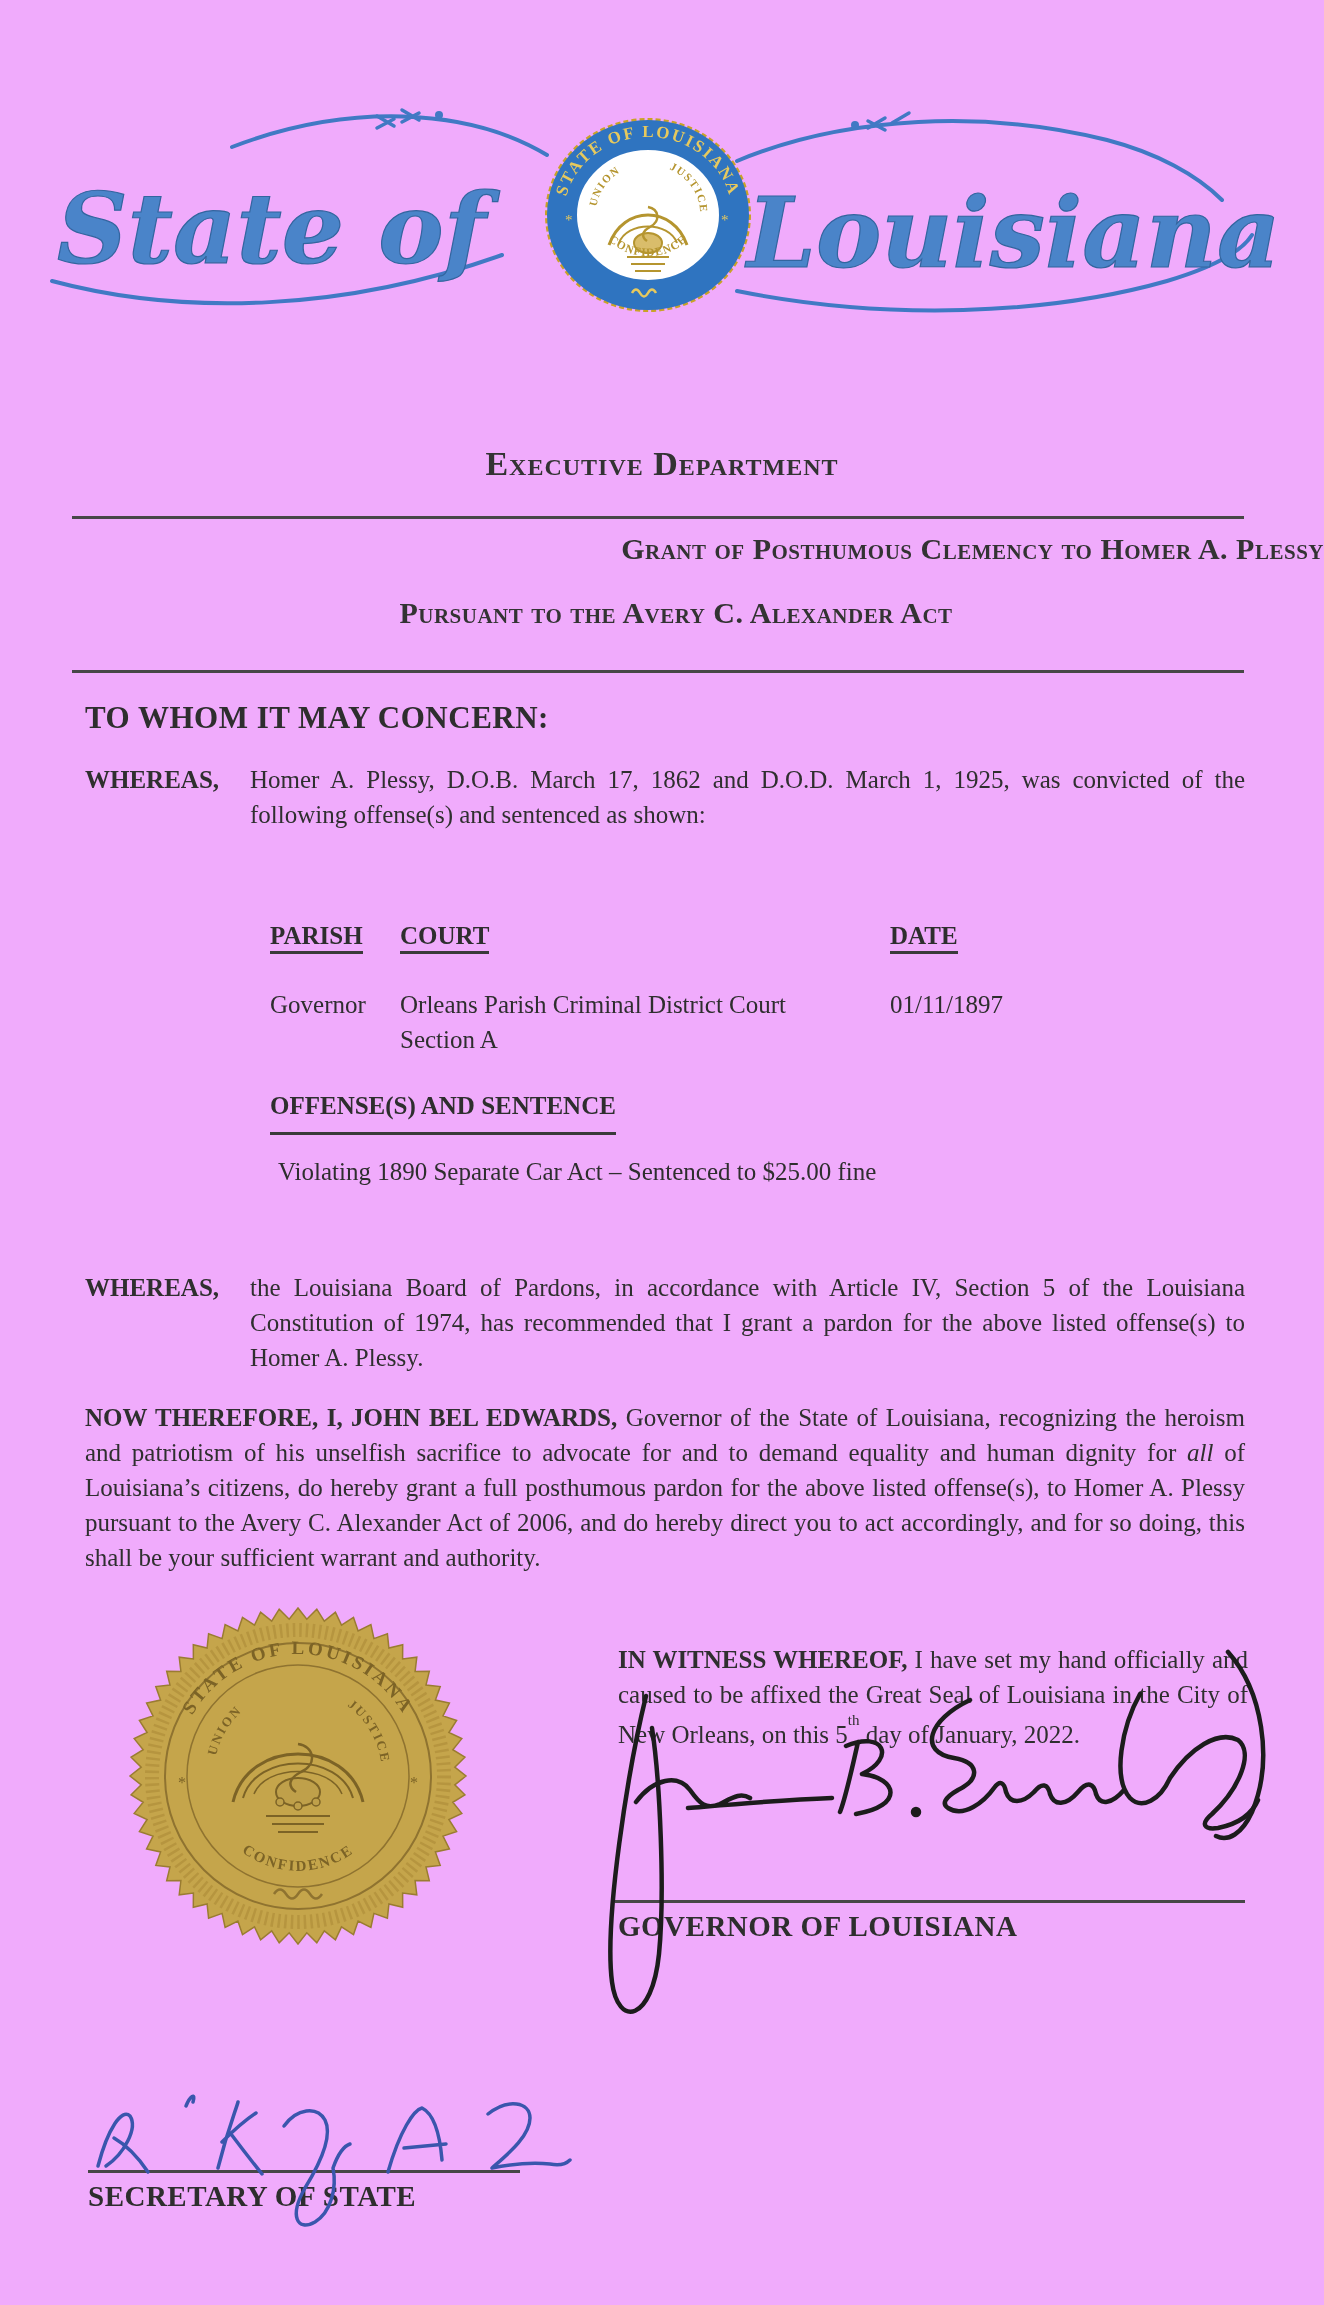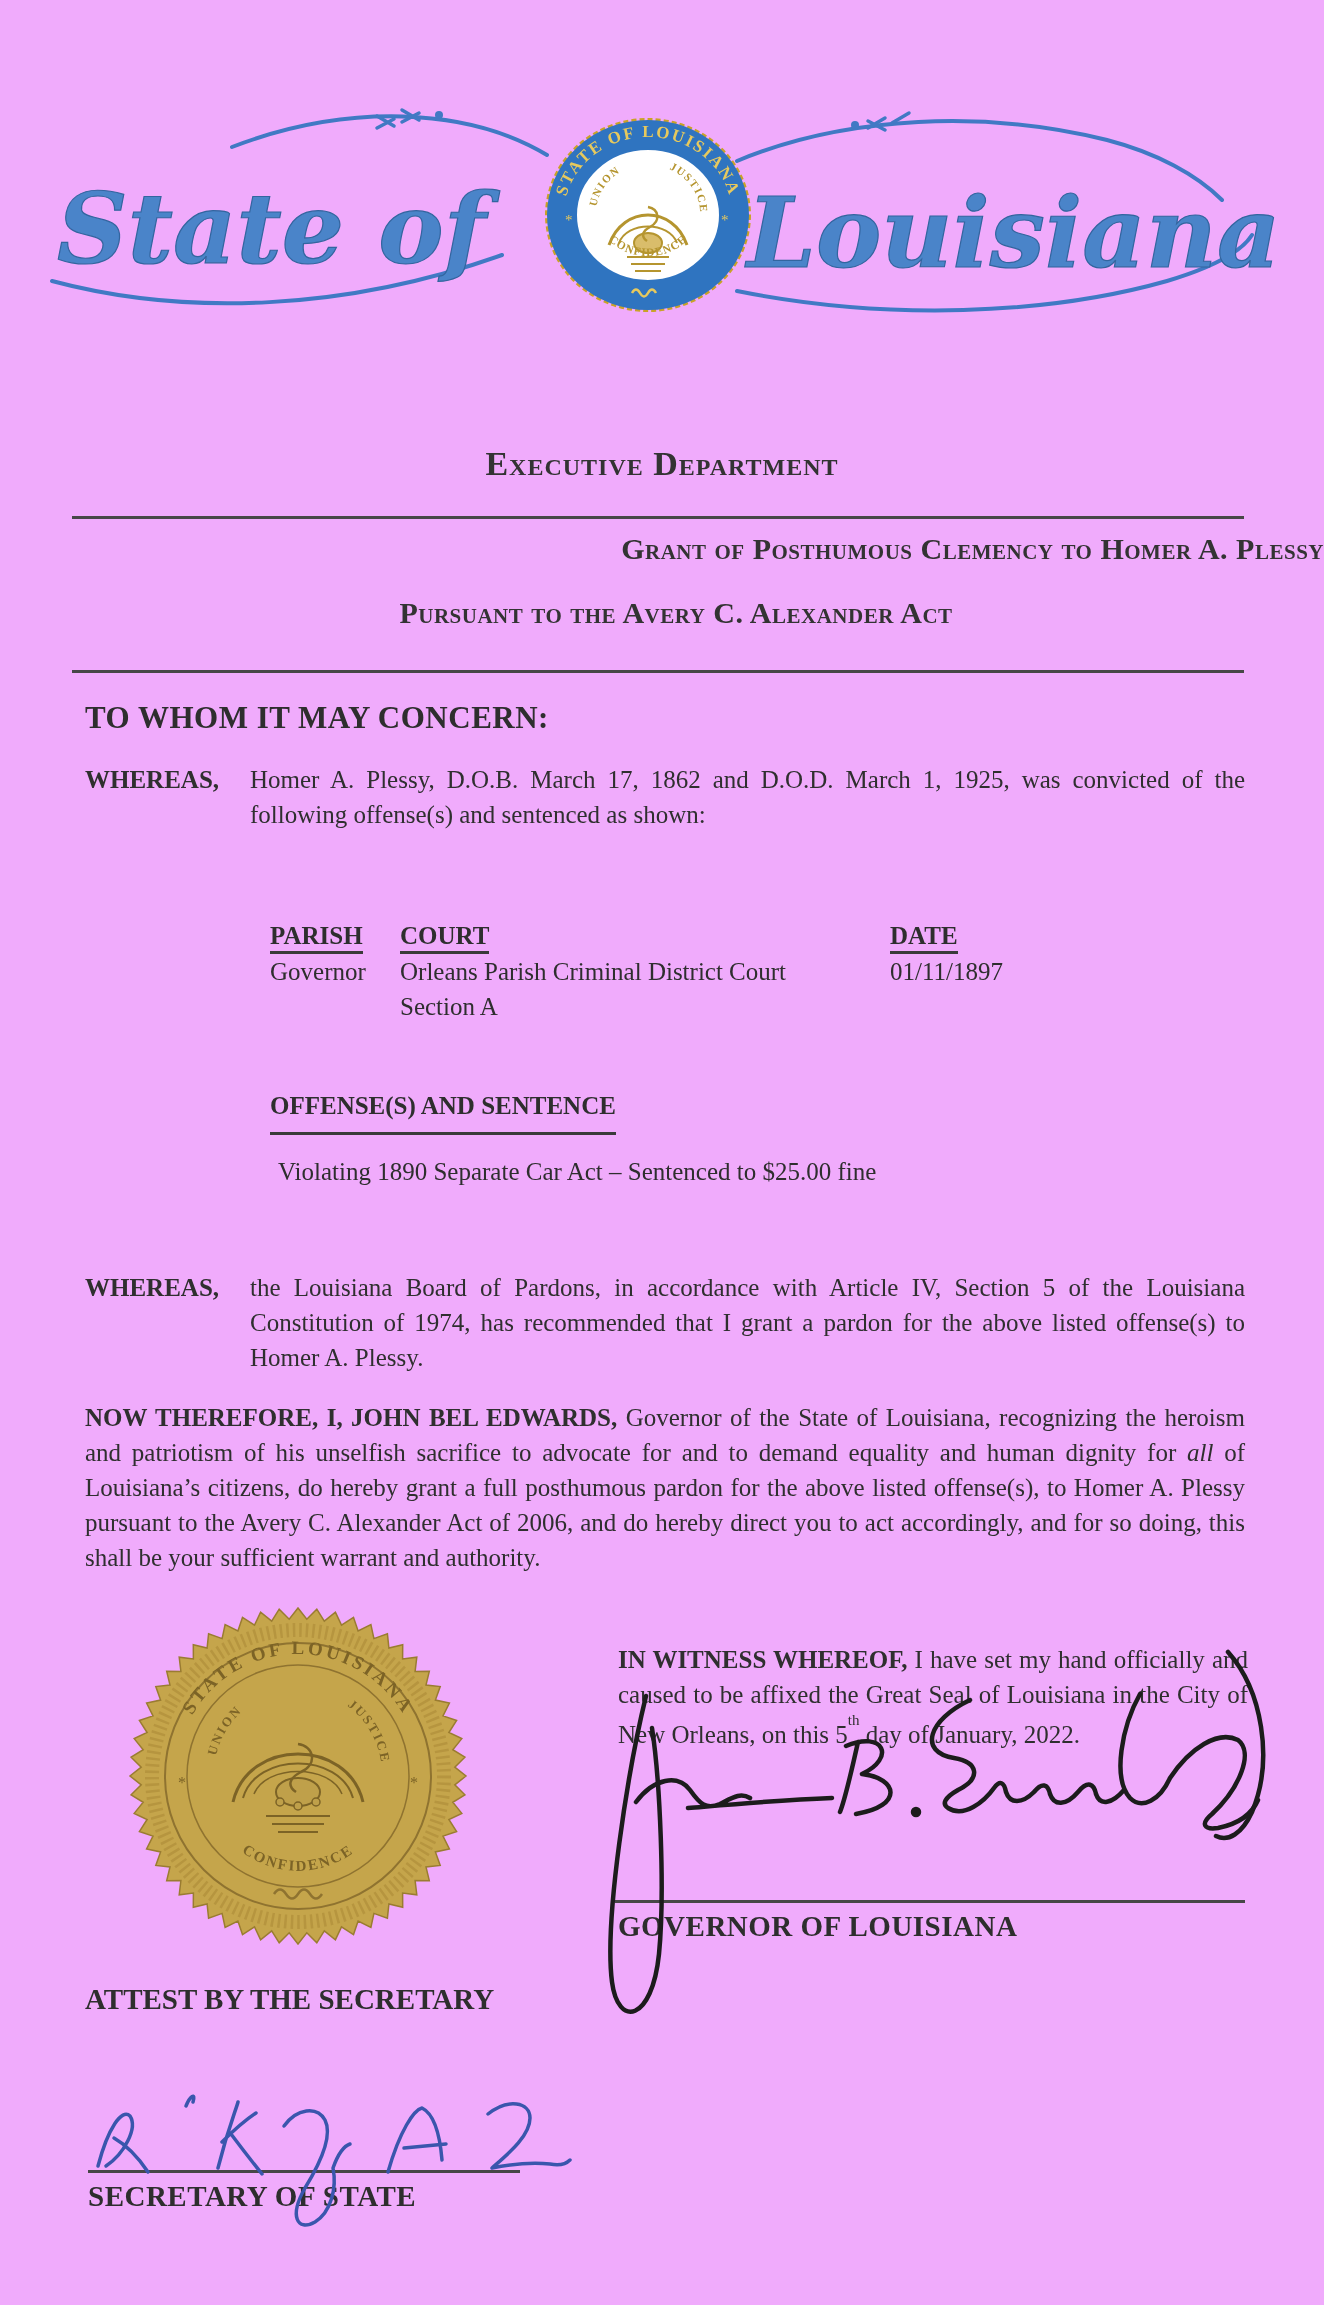--- a/index.html
+++ b/index.html
@@ -14,21 +14,21 @@
   .sc { font-variant:small-caps; }
   .center { left:0; right:0; text-align:center; }
   .rule { position:absolute; height:3px; background:#474747; }
   .dept-heading { font-size:34px; font-weight:bold; letter-spacing:1px; color:#333; }
   .doc-title { font-size:30px; font-weight:bold; letter-spacing:0.5px; color:#333; }
   .salutation { font-size:31px; font-weight:bold; letter-spacing:0.5px; }
   .bodytext { font-size:25px; line-height:35px; text-align:justify; color:#2f2f2f; }
   .hang { padding-left:165px; }
   .hang .lead { position:absolute; left:0; top:0; font-weight:bold; }
   .t-head,.t-row { display:grid; grid-template-columns:130px 490px 1fr; font-size:25px; }
-  .t-head { }
+  .t-head { margin-bottom:33px; }
   .t-row { line-height:35px; }
   .hd { font-weight:bold; border-bottom:3px solid #3a3a3a; padding-bottom:1px;
         display:inline-block; justify-self:start; }
   .offense-heading { font-size:25px; font-weight:bold; border-bottom:3px solid #3a3a3a;
         padding-bottom:12px; display:inline-block; }
   .offense-text { font-size:25px; }
   .sig-label { font-size:29px; font-weight:bold; letter-spacing:0.5px; }
   .attest { font-size:29px; font-weight:bold; line-height:38px; }
   .sup { font-size:15px; position:relative; top:-9px; }
   svg { display:block; }
@@ -185,21 +185,20 @@
       <path d="M 96,172 C 114,148 138,144 150,160 C 160,174 166,180 180,174 C 192,168 200,162 210,168 M 148,178 C 196,174 240,170 292,168"></path>
       <path d="M 318,112 C 310,148 304,172 300,182 M 306,116 C 344,100 356,128 322,144 C 358,148 364,176 316,184"></path>
       <circle cx="376" cy="182" r="3" fill="#1c1c1c"></circle>
       <path d="M 430,70 C 388,90 378,122 414,128 C 438,132 442,148 418,160 C 404,168 402,174 408,178 C 424,188 444,172 454,158 C 460,150 464,152 466,162 C 470,174 482,174 494,162 C 502,152 508,154 510,164 C 514,176 526,176 538,162 C 548,150 554,154 556,164 C 560,176 572,174 584,160"></path>
       <path d="M 600,64 C 582,96 572,148 590,168 C 602,180 620,170 630,148 M 630,148 C 650,118 678,100 698,110 C 714,122 700,158 672,184 C 660,194 664,200 678,198 C 698,194 712,184 718,170"></path>
       <path d="M 688,22 C 722,60 734,130 712,182 C 702,204 688,212 676,206"></path>
     </g>
   </svg>
 
   <div class="abs attest" style="left:85px;top:1980px;">
-    <div>ATTEST BY THE SECRETARY</div>
   </div>
 
   <div class="rule" style="left:88px;top:2170px;width:432px;"></div>
   <div class="abs sig-label" style="left:88px;top:2180px;">SECRETARY OF STATE</div>
 
   <svg class="abs sig-overlay" style="left:70px;top:2070px;" width="520" height="220" viewBox="0 0 520 220">
     <g stroke="#3a56ad" stroke-width="3.5" fill="none" stroke-linecap="round" stroke-linejoin="round">
       <path d="M 28,96 C 38,58 52,38 60,46 C 68,58 54,84 36,96 M 44,68 C 58,76 70,90 78,102"></path>
       <path d="M 116,36 C 120,26 126,22 123,32"></path>
       <path d="M 148,98 C 158,58 166,40 168,32 M 152,72 C 168,56 180,47 186,43 M 161,64 C 173,80 184,94 192,104"></path>

